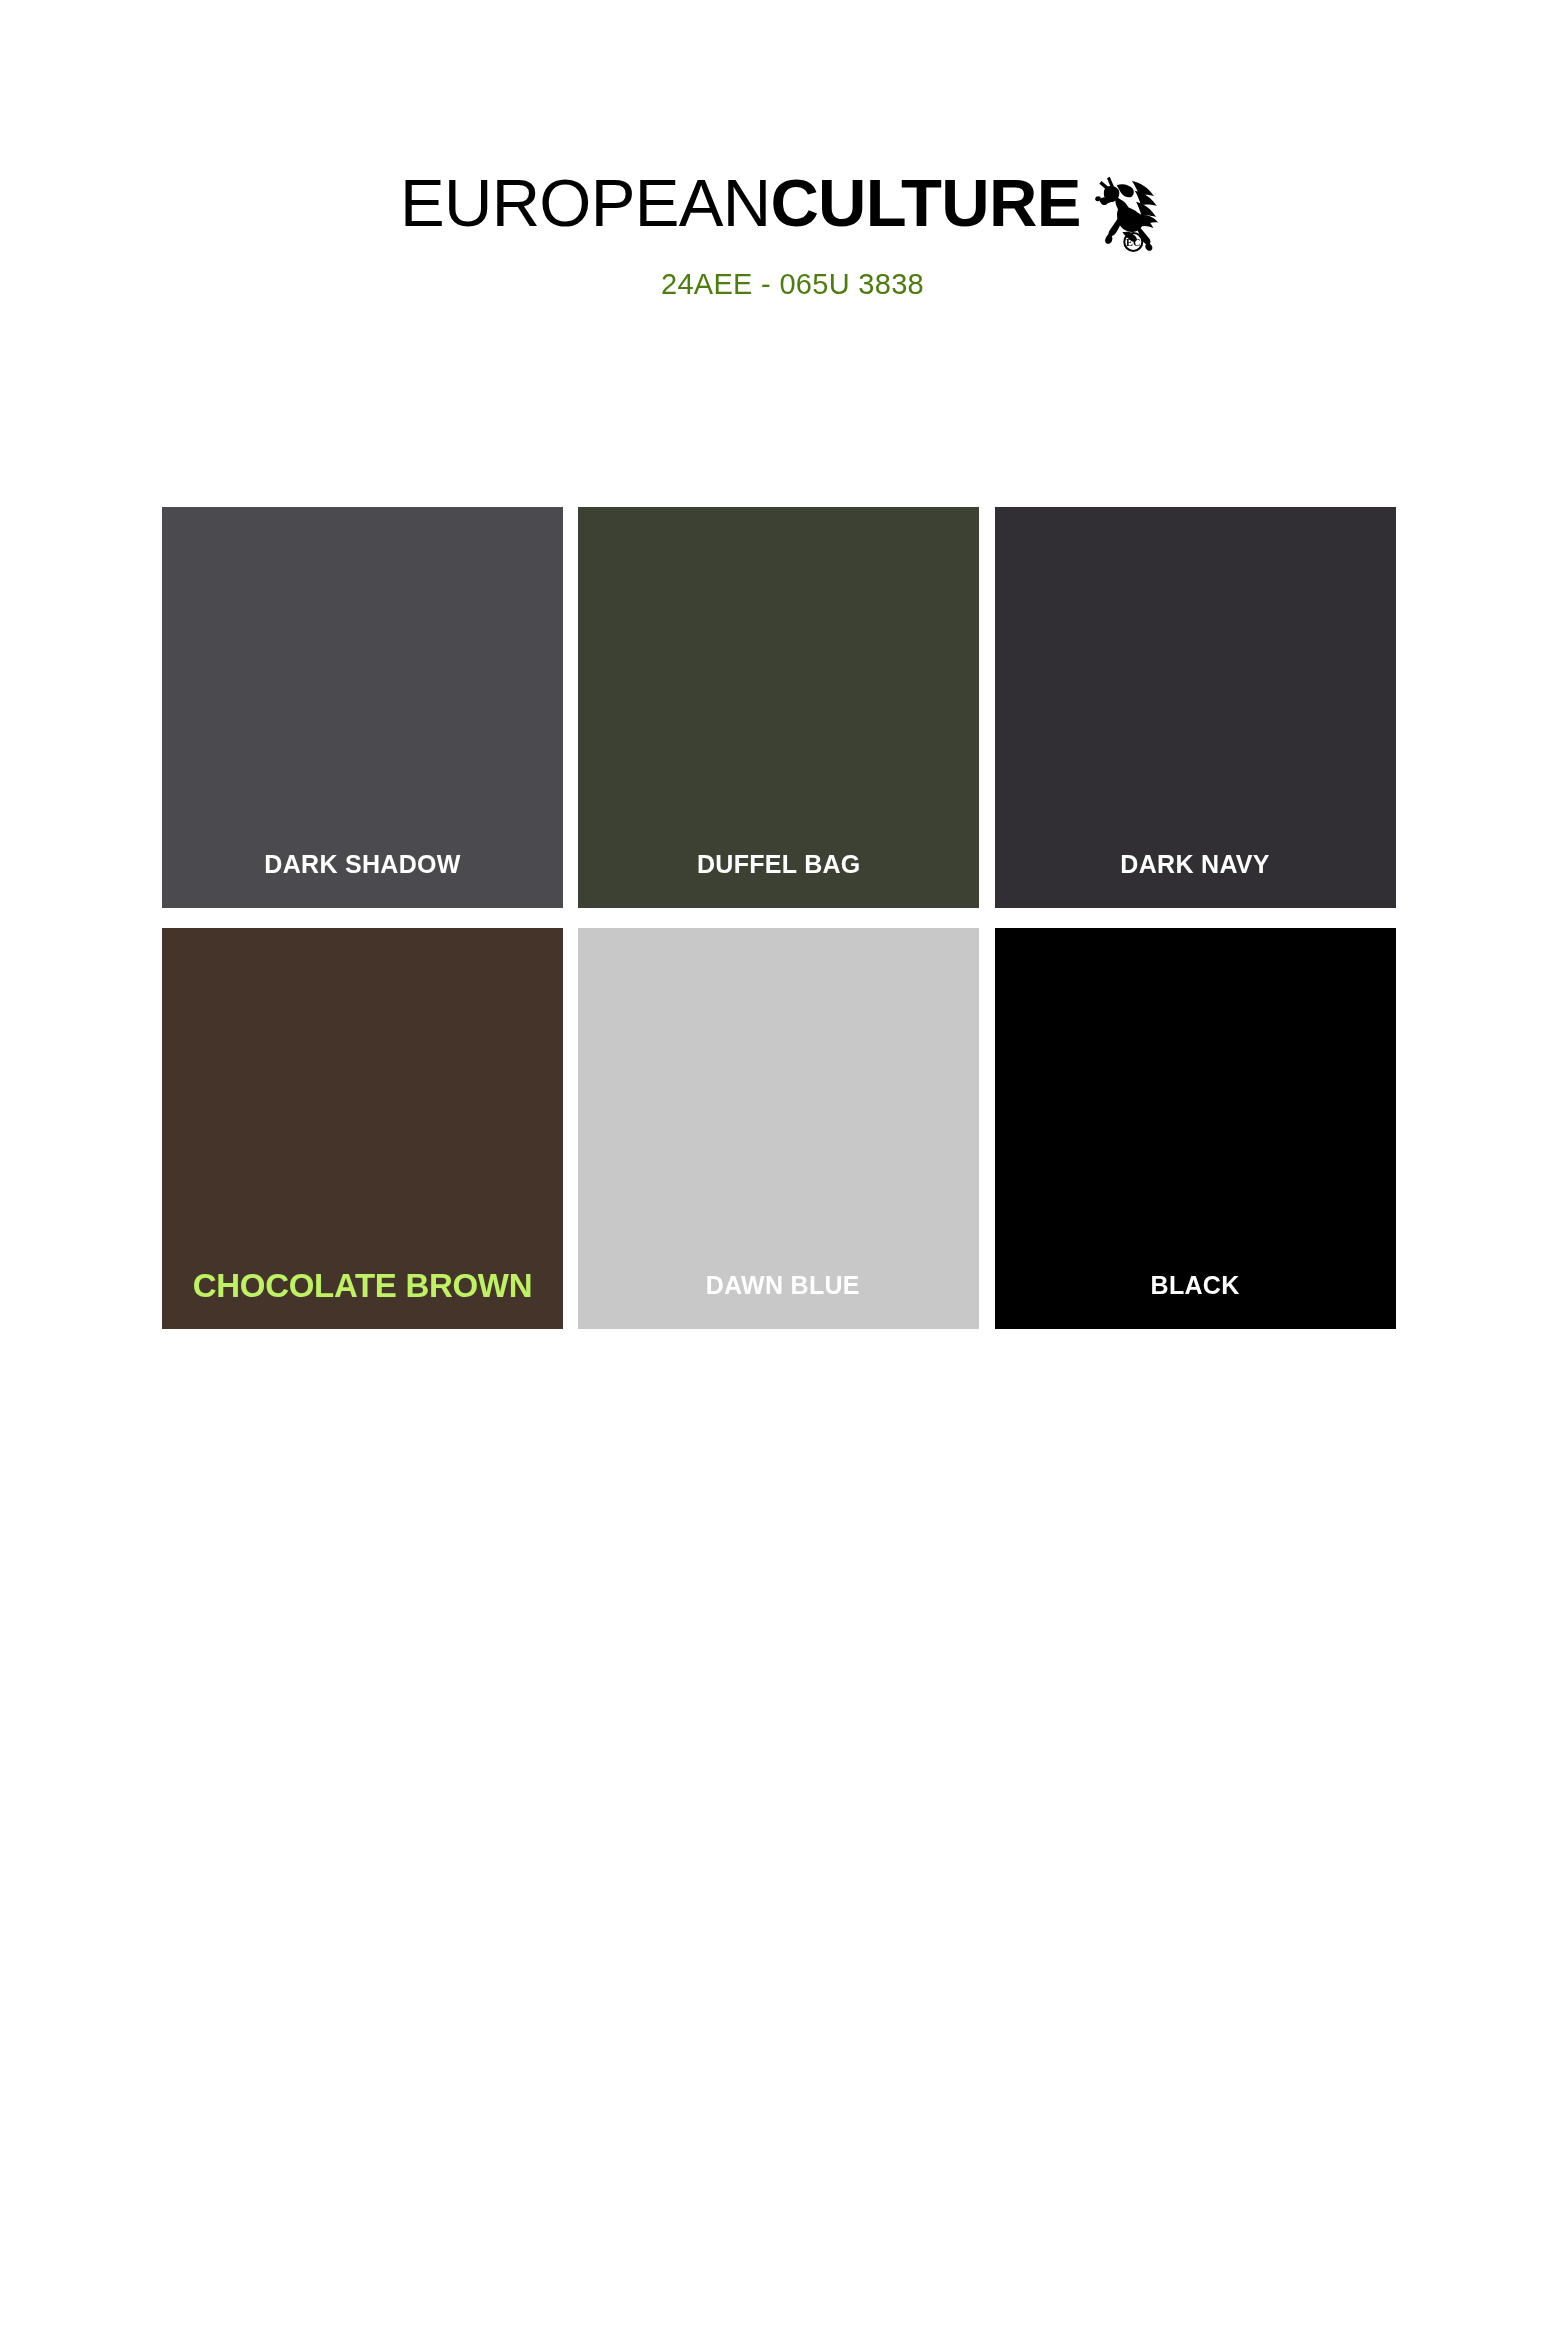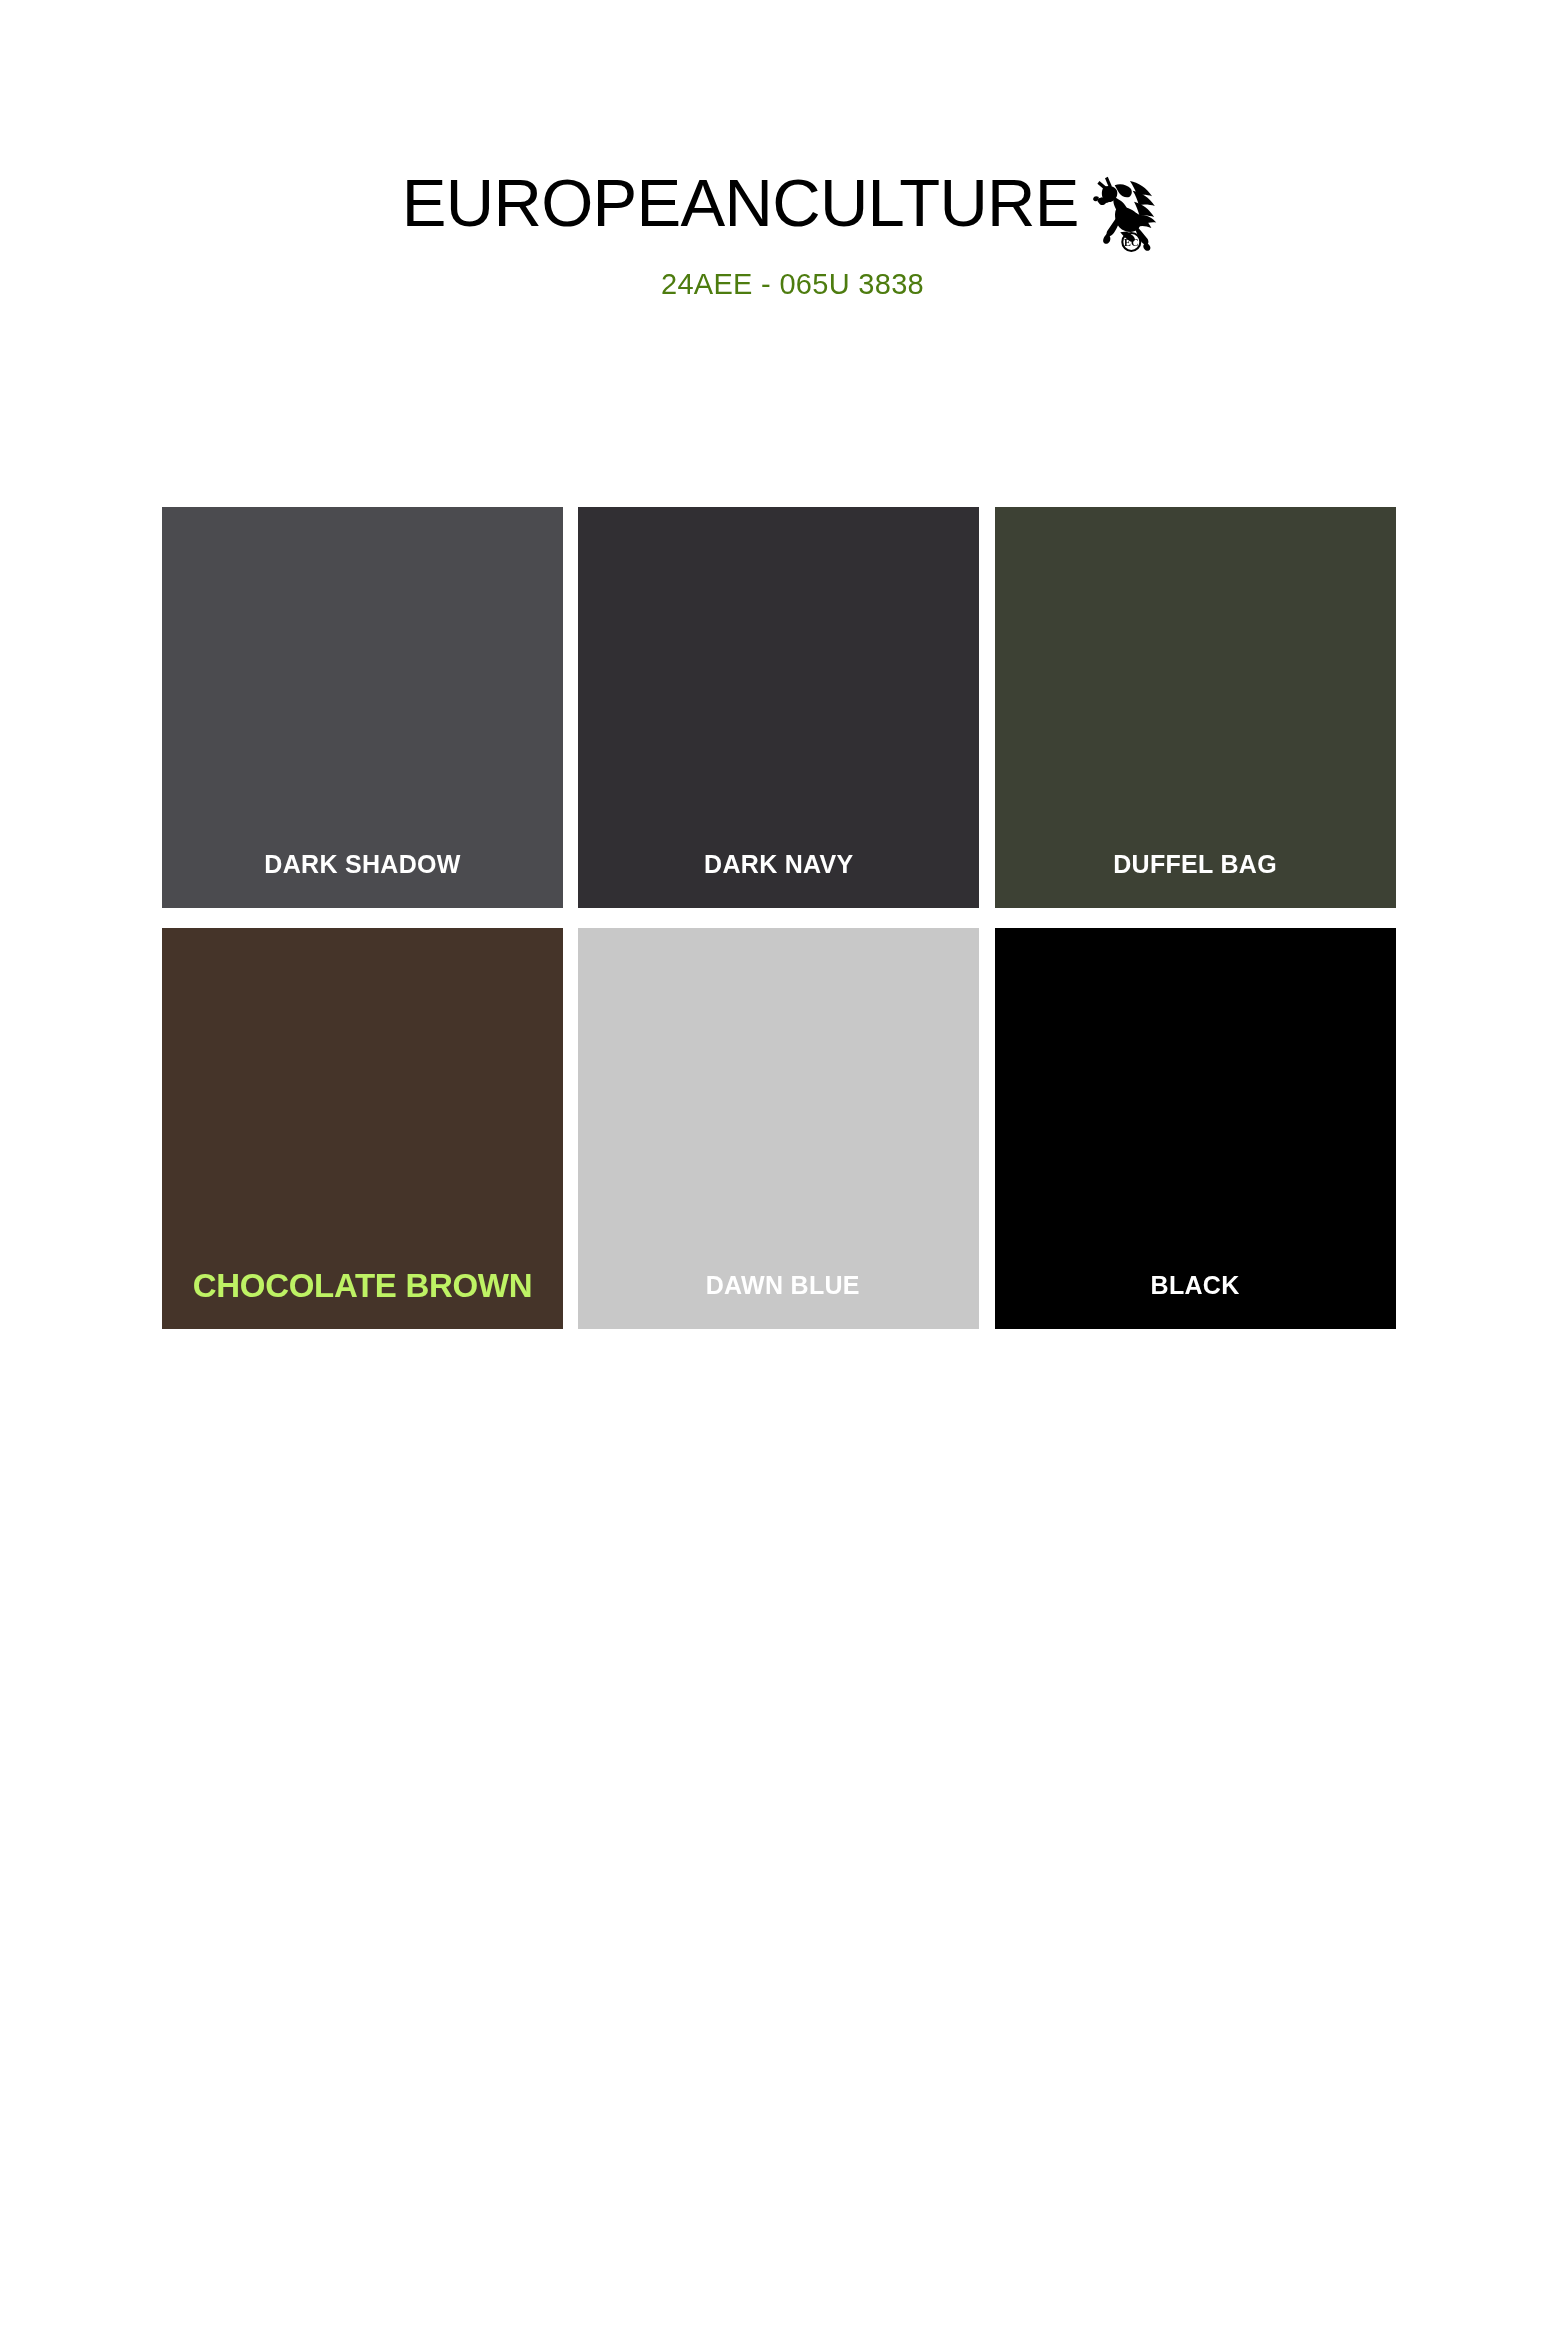--- a/index.html
+++ b/index.html
@@ -47,21 +47,21 @@
     color: #000000;
     white-space: nowrap;
     display: flex;
     align-items: baseline;
     font-stretch: condensed;
   }
   .wordmark .light {
     font-weight: 400;
   }
   .wordmark .bold {
-    font-weight: 400;
+    font-weight: 700;
   }
 
   .emblem {
     width: 72px;
     height: 88px;
     margin-left: 8.4px;
     position: relative;
     flex: 0 0 auto;
   }
   .emblem svg {
@@ -180,28 +180,28 @@
 
     <div class="ref-code">24AEE - 065U 3838</div>
   </div>
 
   <div class="swatch-grid">
 
     <div class="swatch" style="background-color: rgb(75, 75, 79);">
       <div class="swatch-label" style="color: rgb(255, 255, 255);">DARK SHADOW</div>
     </div>
 
+    <div class="swatch" style="background-color: rgb(61, 65, 52);">
+      <div class="swatch-label" style="color: rgb(255, 255, 255);">DUFFEL BAG</div>
+    </div>
+
     <div class="swatch" style="background-color: rgb(49, 47, 51);">
       <div class="swatch-label" style="color: rgb(255, 255, 255);">DARK NAVY</div>
     </div>
 
-    <div class="swatch" style="background-color: rgb(61, 65, 52);">
-      <div class="swatch-label" style="color: rgb(255, 255, 255);">DUFFEL BAG</div>
-    </div>
-
     <div class="swatch" style="background-color: rgb(69, 52, 41);">
       <div class="swatch-label wide" style="color: #bef264;">CHOCOLATE BROWN</div>
     </div>
 
     <div class="swatch" style="background-color: rgb(200, 200, 200);">
       <div class="swatch-label" style="color: rgb(255, 255, 255); padding-left: 8px;">DAWN BLUE</div>
     </div>
 
     <div class="swatch" style="background-color: rgb(0, 0, 0);">
       <div class="swatch-label" style="color: rgb(255, 255, 255);">BLACK</div>

